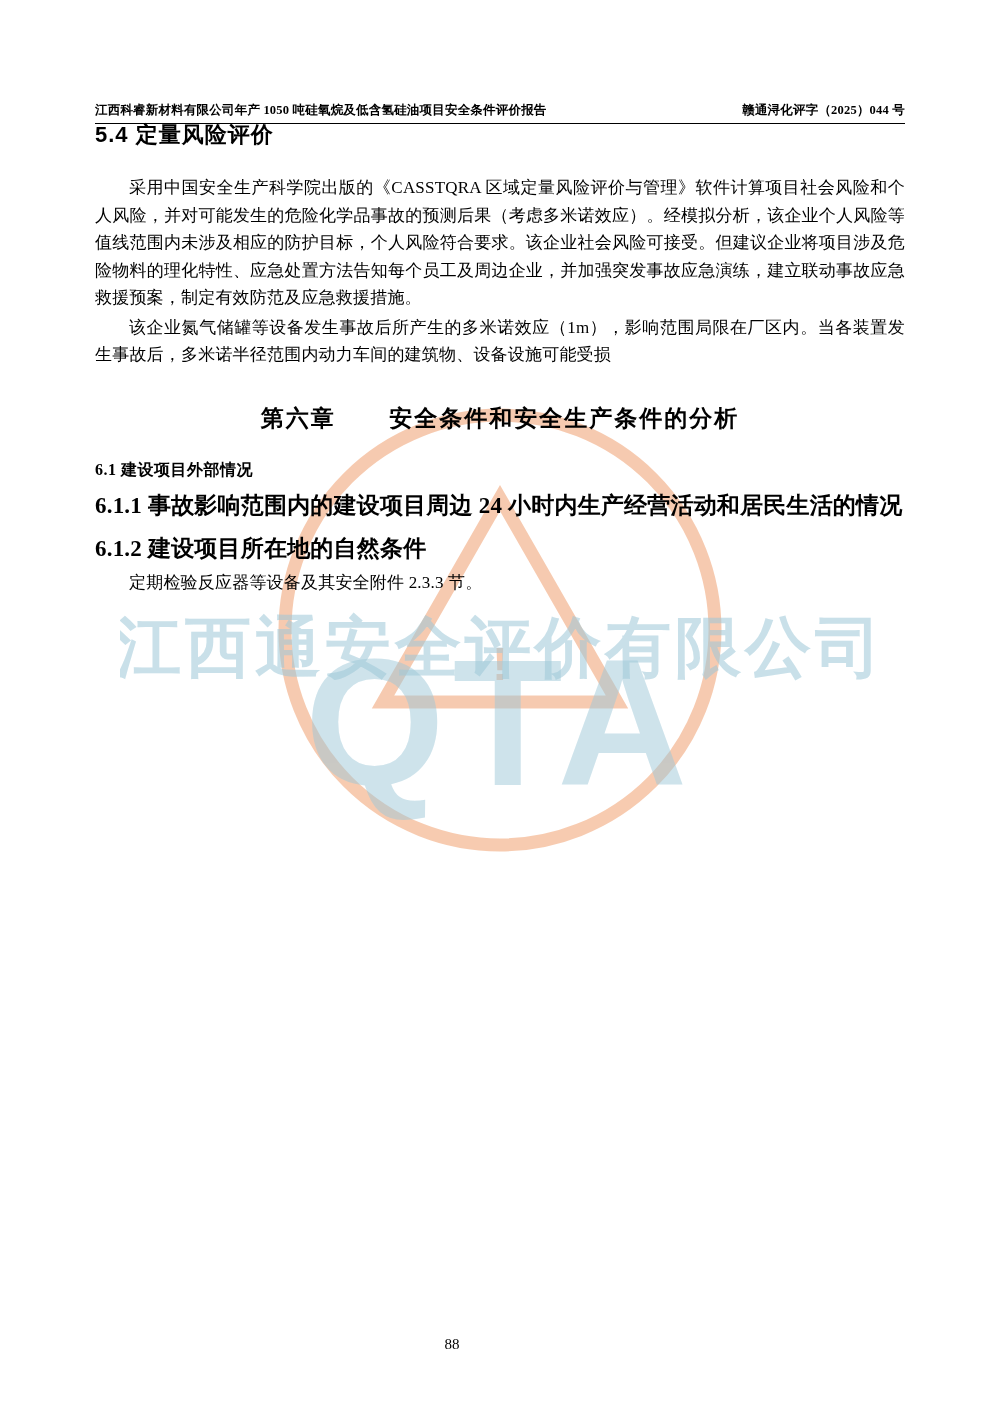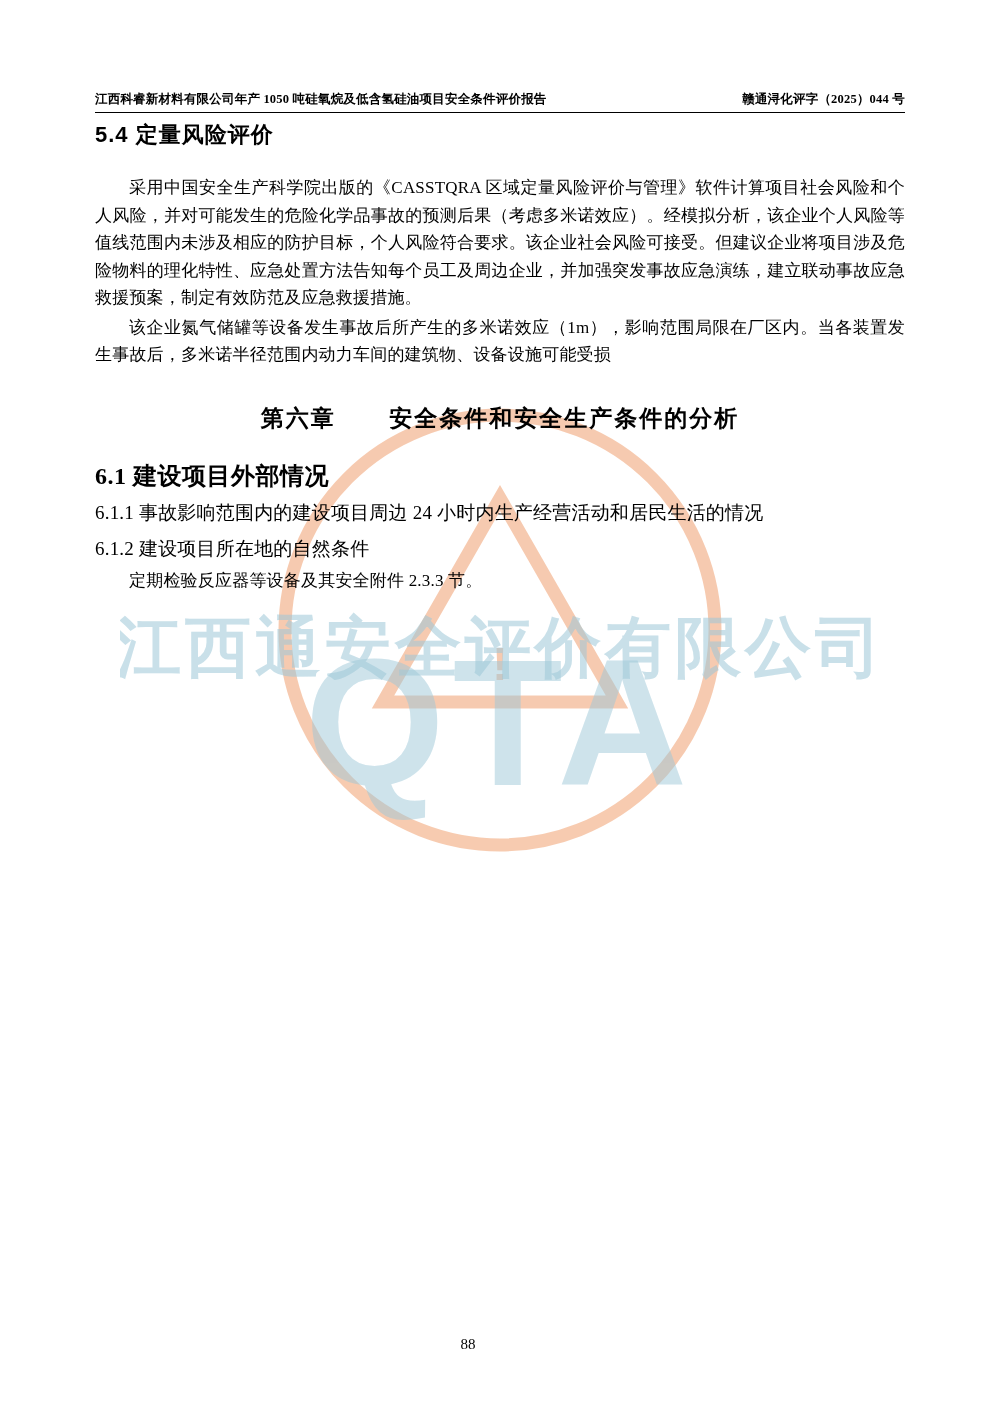--- a/index.html
+++ b/index.html
@@ -25,35 +25,35 @@
     width: 1000px; height: 1414px;
     pointer-events: none;
     z-index: 2;
   }
   .wm-svg { position: absolute; left: 120px; top: 380px; }
 
   
   .header {
     position: absolute;
     left: 95px;
-    top: 91px;
+    top: 70px;
     width: 810px;
     z-index: 3;
   }
   .header-row {
     display: flex;
     justify-content: space-between;
     align-items: flex-end;
     font-weight: bold;
     font-size: 12.5px;
     letter-spacing: 0.2px;
     padding-bottom: 4px;
   }
   .header-left { white-space: nowrap; }
-  .header-right { white-space: nowrap; }
+  .header-right { white-space: nowrap; margin-top: 32px; }
   .header-rule {
     border-bottom: 1.6px solid #000;
     width: 100%;
   }
 
   
   .content {
     position: absolute;
     left: 95px;
     top: 106px;
@@ -61,29 +61,29 @@
     z-index: 3;
   }
   h2.sec {
     font-size: 22px;
     font-weight: bold;
     margin: 14px 0 24px 0;
     letter-spacing: 1px;
     font-family: "Liberation Sans", "DejaVu Sans", sans-serif;
   }
   h3.sub {
-    font-size: 24px;
+    font-size: 16px;
     font-weight: bold;
     margin: 10px 0 4px 0;
     letter-spacing: 0.5px;
     font-family: "Liberation Serif", "DejaVu Serif", serif;
   }
   h4.subsub {
-    font-size: 19px;
-    font-weight: normal;
+    font-size: 23px;
+    font-weight: bold;
     margin: 6px 0 2px 0;
     line-height: 1.62;
     letter-spacing: 0.2px;
   }
   p.para {
     font-size: 17px;
     line-height: 1.62;
     margin: 0 0 2px 0;
     text-align: justify;
     text-justify: inter-ideograph;
@@ -97,21 +97,21 @@
     font-weight: bold;
     margin: 34px 0 26px 0;
     letter-spacing: 2px;
     font-family: "Liberation Sans", "DejaVu Sans", sans-serif;
   }
   .chapter-gap { display: inline-block; width: 1.6em; }
 
   
   .footer {
     position: absolute;
-    left: 16px;
+    left: 0;
     top: 1336px;
     width: 904px;
     text-align: center;
     font-size: 15px;
     z-index: 3;
   }
 </style>
 </head>
 <body>
 

